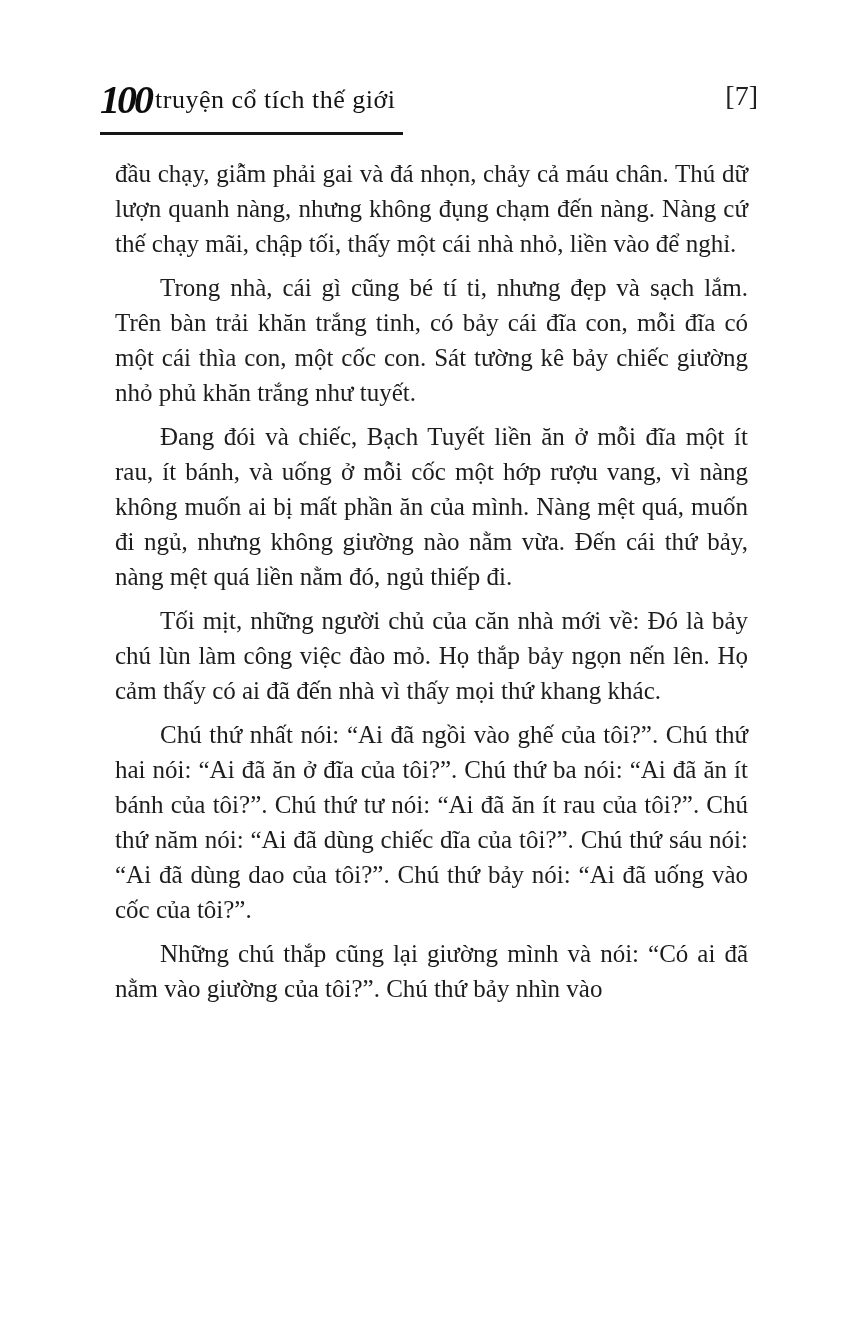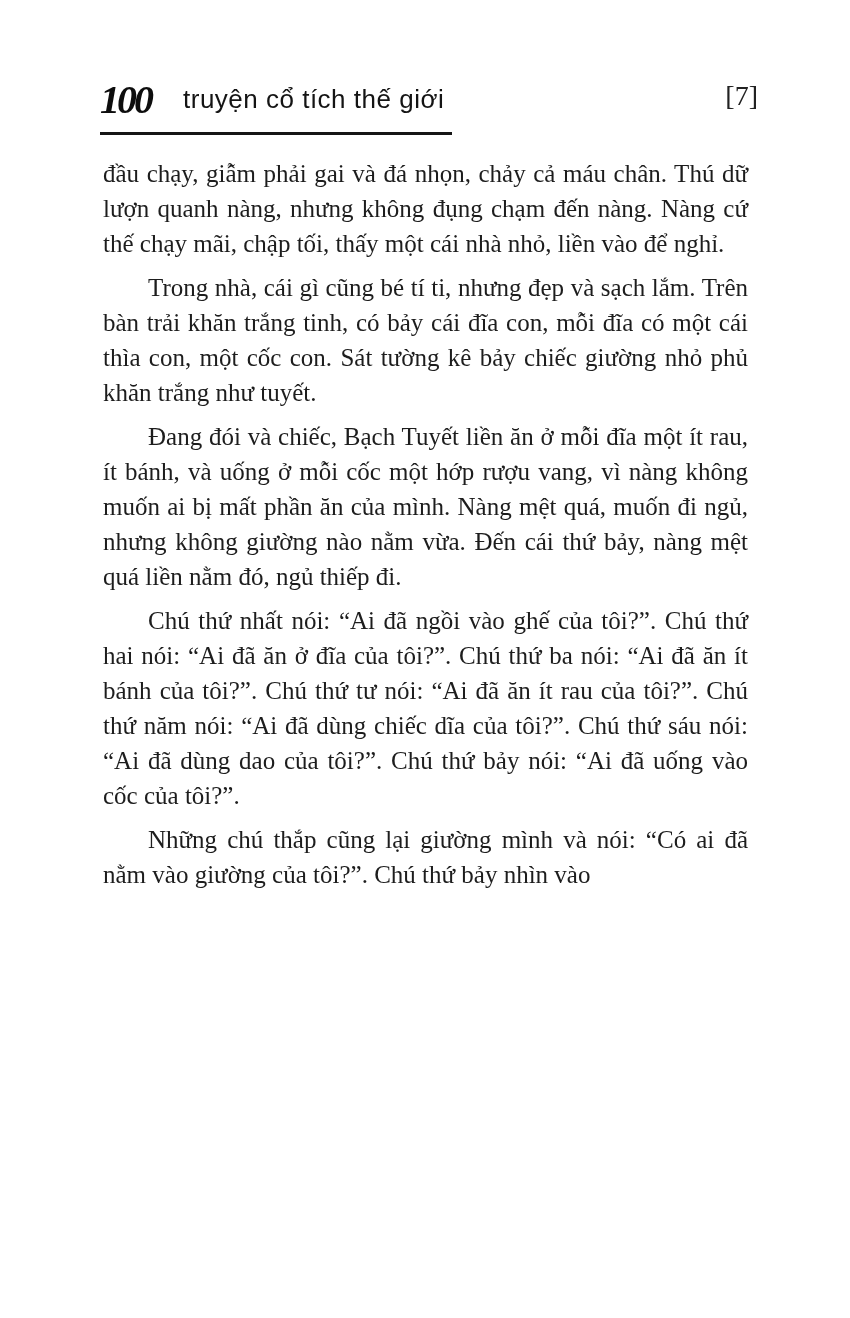--- a/index.html
+++ b/index.html
@@ -31,24 +31,24 @@
   .logo-number {
     font-family: Liberation Serif, serif;
     font-weight: bold;
     font-style: italic;
     font-size: 40px;
     letter-spacing: -3px;
     color: #0d0d0d;
     vertical-align: middle;
   }
   .logo-title {
-    font-family: Liberation Sans, sans-serif;
+    font-family: Liberation Serif, serif;
     font-size: 26px;
     color: #141414;
-    margin-left: 28px;
+    margin-left: 0;
     vertical-align: middle;
     letter-spacing: 0.5px;
   }
   .page-number {
     position: absolute;
     right: 0;
     top: 4px;
     font-family: "Liberation Serif", serif;
     font-size: 28px;
     color: #222222;
@@ -57,21 +57,21 @@
     position: absolute;
     top: 156px;
     left: 103px;
     width: 645px;
     font-size: 25px;
     line-height: 35px;
     text-align: justify;
     color: #1d1d1d;
   }
   .para {
-    margin: 0 0 9px 0;
+    margin: 0 0 9px 12px;
     text-indent: 45px;
   }
   .para.no-indent {
     text-indent: 0;
   }
 </style>
 </head>
 <body>
 
 <div class="page">
@@ -81,17 +81,18 @@
       <span class="logo-number">100</span>
       <span class="logo-title">truyện cổ tích thế giới</span>
     </span>
     <span class="page-number">[7]</span>
   </div>
 
   <div class="body-text">
     <p class="para no-indent">đầu chạy, giẫm phải gai và đá nhọn, chảy cả máu chân. Thú dữ lượn quanh nàng, nhưng không đụng chạm đến nàng. Nàng cứ thế chạy mãi, chập tối, thấy một cái nhà nhỏ, liền vào để nghỉ.</p>
     <p class="para">Trong nhà, cái gì cũng bé tí ti, nhưng đẹp và sạch lắm. Trên bàn trải khăn trắng tinh, có bảy cái đĩa con, mỗi đĩa có một cái thìa con, một cốc con. Sát tường kê bảy chiếc giường nhỏ phủ khăn trắng như tuyết.</p>
     <p class="para">Đang đói và chiếc, Bạch Tuyết liền ăn ở mỗi đĩa một ít rau, ít bánh, và uống ở mỗi cốc một hớp rượu vang, vì nàng không muốn ai bị mất phần ăn của mình. Nàng mệt quá, muốn đi ngủ, nhưng không giường nào nằm vừa. Đến cái thứ bảy, nàng mệt quá liền nằm đó, ngủ thiếp đi.</p>
+    <p class="para">Tối mịt, những người chủ của căn nhà mới về: Đó là bảy chú lùn làm công việc đào mỏ. Họ thắp bảy ngọn nến lên. Họ cảm thấy có ai đã đến nhà vì thấy mọi thứ khang khác.</p>
     <p class="para">Chú thứ nhất nói: “Ai đã ngồi vào ghế của tôi?”. Chú thứ hai nói: “Ai đã ăn ở đĩa của tôi?”. Chú thứ ba nói: “Ai đã ăn ít bánh của tôi?”. Chú thứ tư nói: “Ai đã ăn ít rau của tôi?”. Chú thứ năm nói: “Ai đã dùng chiếc dĩa của tôi?”. Chú thứ sáu nói: “Ai đã dùng dao của tôi?”. Chú thứ bảy nói: “Ai đã uống vào cốc của tôi?”.</p>
     <p class="para">Những chú thắp cũng lại giường mình và nói: “Có ai đã nằm vào giường của tôi?”. Chú thứ bảy nhìn vào</p>
   </div>
 
 </div>
 
 </body></html>

